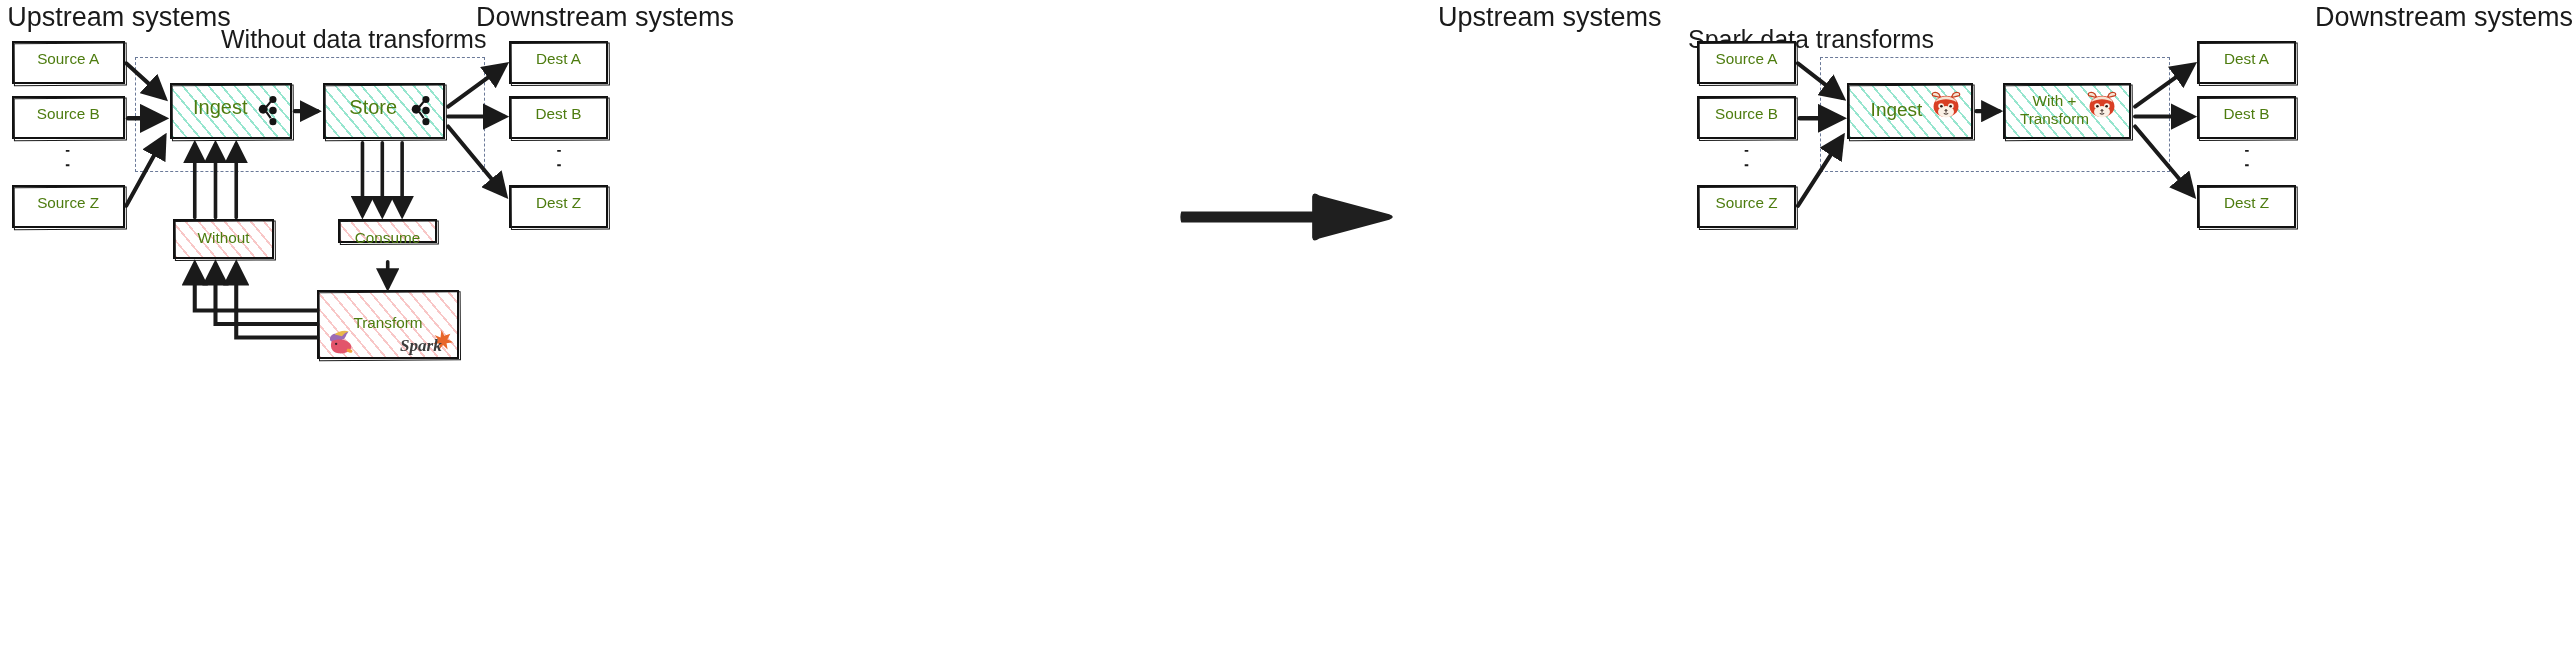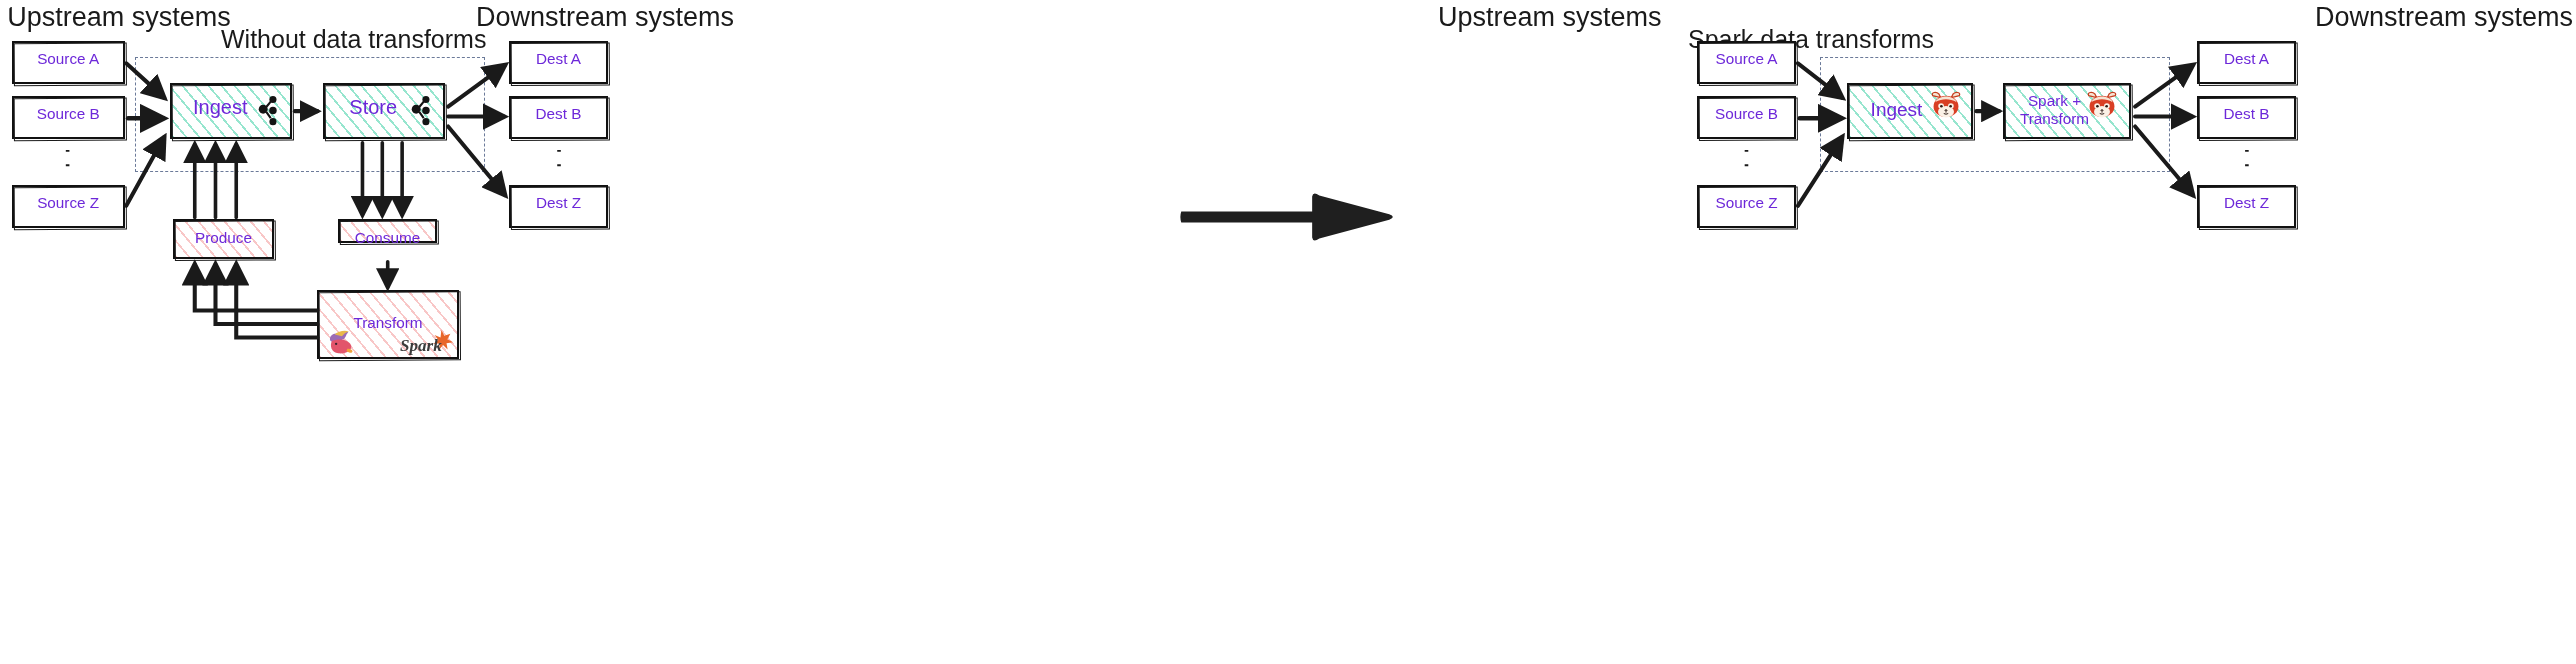--- a/index.html
+++ b/index.html
@@ -1,21 +1,21 @@
 <!DOCTYPE html>
 <html style="font-size:14.4px"><head>
 <meta charset="utf-8">
 <style>
   html,body{margin:0;padding:0;background:#ffffff;}
   body{font-family:"Liberation Sans", sans-serif;}
   #stage{position:relative;width:2576px;height:665px;background:#fff;overflow:hidden;border-radius:30px;}
   .lbl{position:absolute;color:#1a1a1a;white-space:nowrap;}
   .hdr{font-size:27px;}
   .caption{font-size:25px;}
-  .boxtxt{position:absolute;left:0;right:0;text-align:center;font-size:23.4px;color:#6d28d9;line-height:1.15;}
+  .boxtxt{position:absolute;left:0;right:0;text-align:center;font-size:23.4px;color:#4d7c0f;line-height:1.15;}
   .sbox{position:absolute;box-sizing:border-box;}
   .sbox .face{position:absolute;inset:0;border:2.7px solid #111;background:#fff;}
   .sbox .face2{position:absolute;inset:0;border:1.8px solid #1b1b1b;
      transform:rotate(-0.35deg) translate(1.8px,1.8px); pointer-events:none;}
   .teal .face{background:
      repeating-linear-gradient(50deg, rgba(64,208,166,.55) 0 1.8px, rgba(255,255,255,0) 1.8px 10px),
      #ffffff;}
   .pink .face{background:
      repeating-linear-gradient(50deg, rgba(240,130,130,.45) 0 1.8px, rgba(255,255,255,0) 1.8px 10px),
      #ffffff;}
@@ -96,21 +96,21 @@
   </div>
   <div class="sbox" style="left:509px;top:185px;width:99px;height:43px;">
     <div class="face"></div>
     <div class="face2"></div>
     <div class="boxtxt" style="top:9px;font-size:15.3px;">Dest Z</div>
   </div>
 
   <div class="sbox pink" style="left:173px;top:219px;width:101px;height:40px;">
     <div class="face"></div>
     <div class="face2"></div>
-    <div class="boxtxt" style="top:10px;font-size:15.3px;">Produce</div>
+    <div class="boxtxt" style="top:10px;font-size:15.3px;">Without</div>
   </div>
   <div class="sbox pink" style="left:338px;top:219px;width:99px;height:24px;">
     <div class="face"></div>
     <div class="face2"></div>
     <div class="boxtxt" style="top:10px;font-size:15.3px;">Consume</div>
   </div>
 
   <div class="sbox pink" style="left:317px;top:290px;width:142px;height:69px;">
     <div class="face"></div>
     <div class="face2"></div>
@@ -179,21 +179,21 @@
         <circle cx="23.2" cy="16.8" r="1.5" fill="#2b1a14"></circle>
         <path d="M18 20 l-2.2 1.8 h4.4 Z" fill="#2b1a14"></path>
         <path d="M18 22 v2 M15.5 25 q2.5 1.6 5 0" stroke="#2b1a14" stroke-width="1.1" fill="none"></path>
       </svg>
     </div>
   </div>
 
   <div class="sbox teal" style="left:2003px;top:83px;width:128px;height:56px;">
     <div class="face"></div>
     <div class="face2"></div>
-    <div class="boxtxt" style="top:9px;left:-25px;font-size:15.3px;">Spark +</div>
+    <div class="boxtxt" style="top:9px;left:-25px;font-size:15.3px;">With +</div>
     <div class="boxtxt" style="top:27px;left:-25px;font-size:15.3px;">Transform</div>
     <div class="icon" style="left:83px;top:8px;width:32px;height:29px;">
       <svg viewBox="0 0 36 32" width="32" height="29">
         <path d="M3 5 C1 1 7 0 10 3 L12 7 Z" fill="#f6e3d2" stroke="#c4401f" stroke-width="1.4"></path>
         <path d="M33 5 C35 1 29 0 26 3 L24 7 Z" fill="#f6e3d2" stroke="#c4401f" stroke-width="1.4"></path>
         <ellipse cx="18" cy="17" rx="14" ry="12" fill="#d93f24"></ellipse>
         <path d="M6 12 C8 8 14 6 18 6 C22 6 28 8 30 12 C26 10 22 9 18 9 C14 9 10 10 6 12 Z" fill="#f6e3d2"></path>
         <ellipse cx="18" cy="23" rx="9" ry="6.5" fill="#fbf1e6"></ellipse>
         <ellipse cx="12.5" cy="16.5" rx="3.2" ry="3" fill="#fbf1e6"></ellipse>
         <ellipse cx="23.5" cy="16.5" rx="3.2" ry="3" fill="#fbf1e6"></ellipse>

